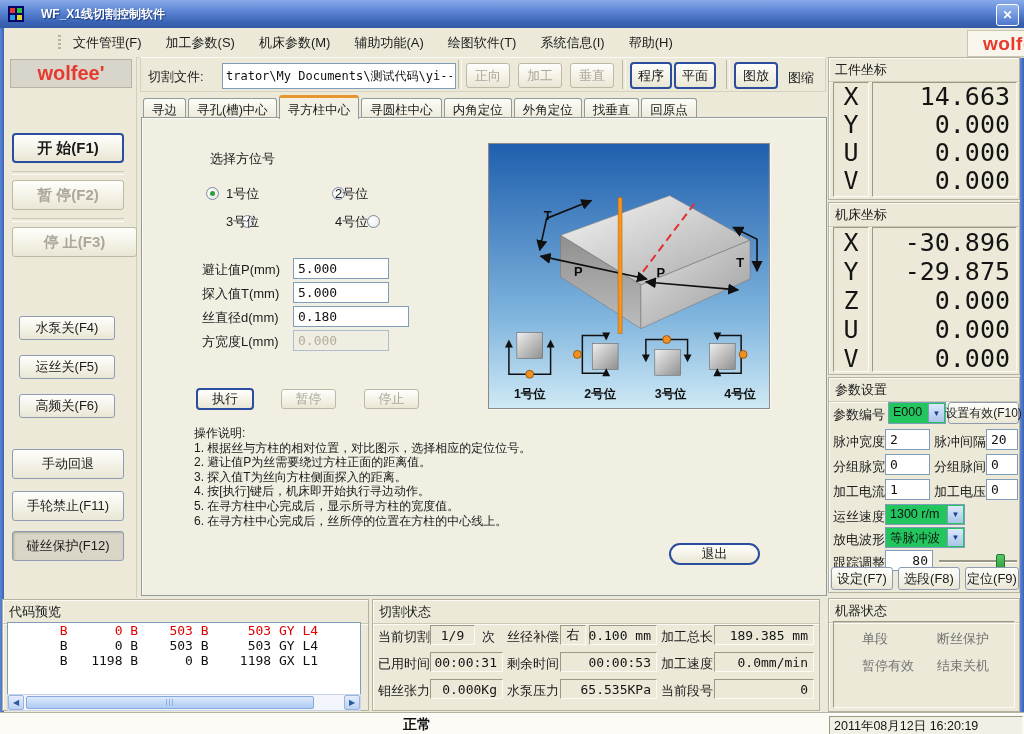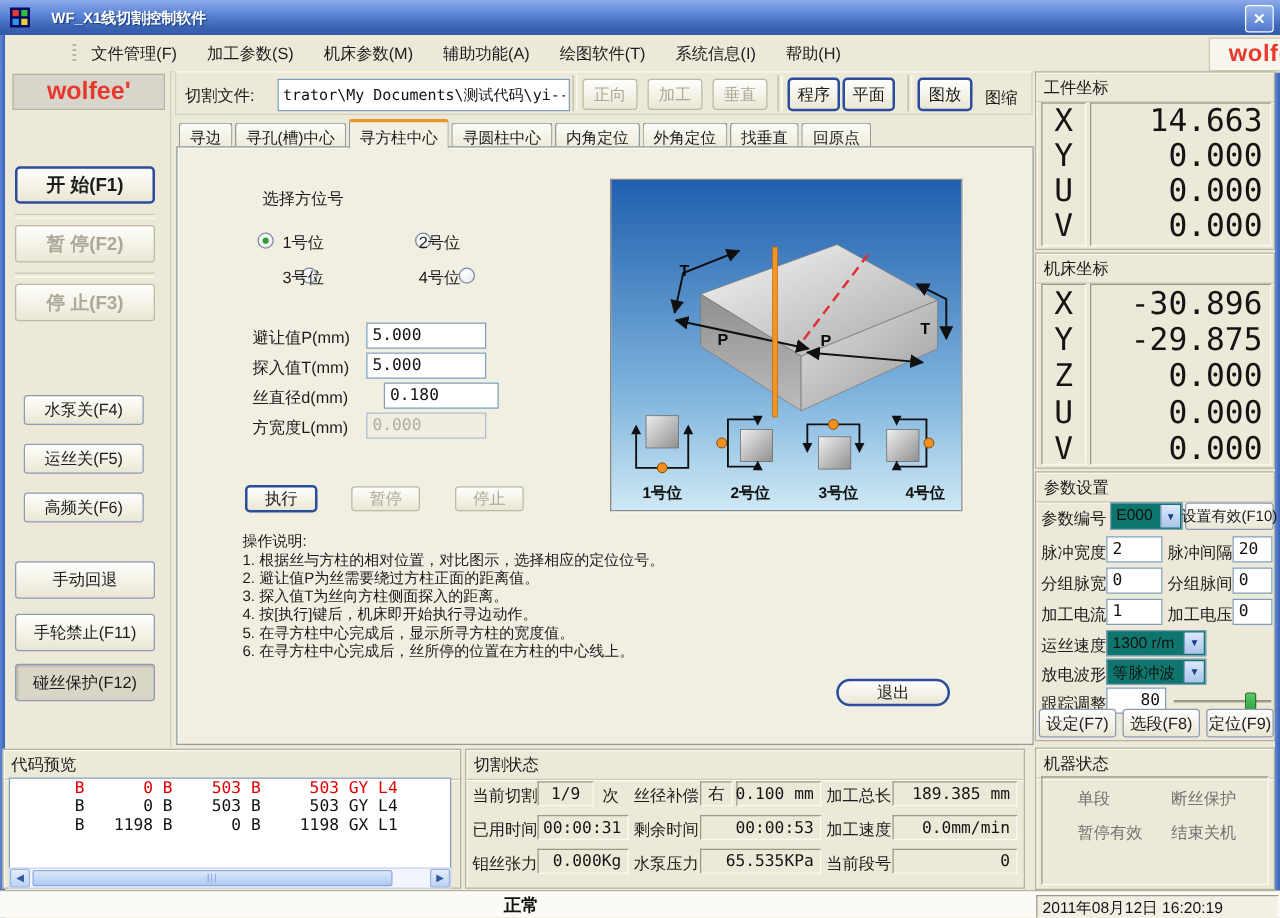--- a/index.html
+++ b/index.html
@@ -53,21 +53,21 @@
   
   .gbox{box-sizing:border-box;border:1px solid #b5b19f;box-shadow:inset 1px 1px 0 #fbfaf4;background:#ece9d8;}
   .gbox-title{font-size:13px;color:#1b1b1b;padding:3px 0 2px 6px;border-bottom:1px solid #cdc9b7;box-shadow:0 1px 0 #fbfaf4;}
   .sunk{box-sizing:border-box;border:1px solid;border-color:#9c9884 #fbfaf3 #fbfaf3 #9c9884;}
 
   .coord-axes{display:flex;flex-direction:column;align-items:center;font:400 25px "DejaVu Sans Mono",monospace;color:#141414;}
   .coord-vals{display:flex;flex-direction:column;align-items:flex-end;font:400 25px "DejaVu Sans Mono",monospace;color:#141414;padding-right:6px;box-sizing:border-box;}
 
   .p-label{font-size:13px;color:#1b1b1b;position:absolute;white-space:nowrap;}
   .p-input{position:absolute;box-sizing:border-box;background:#fff;border:1px solid #7f9db9;font:13px "DejaVu Sans Mono",monospace;padding:2px 4px;color:#111;}
-  .combo{position:absolute;box-sizing:border-box;background:#0f766e;border:1px solid #7f9db9;font-size:12.5px;color:#111;padding:2px 18px 2px 4px;white-space:nowrap;}
+  .combo{position:absolute;box-sizing:border-box;background:#22c55e;border:1px solid #7f9db9;font-size:12.5px;color:#111;padding:2px 18px 2px 4px;white-space:nowrap;}
   .combo .arrow{position:absolute;right:1px;top:1px;bottom:1px;width:15px;background:linear-gradient(180deg,#dce9fb,#a9c4ea);border-left:1px solid #7f9db9;color:#1a3c8c;font-size:8px;display:flex;align-items:center;justify-content:center;}
   .slider-track{position:absolute;height:2px;background:#9a9686;border-bottom:1px solid #fbfaf4;}
   .slider-handle{position:absolute;width:7px;height:14px;background:linear-gradient(180deg,#5cc768,#2f9e3c);border:1px solid #1f7a2c;border-radius:2px;}
 
   
   #code-list{background:#fff;border:1px solid #7f9db9;overflow:hidden;text-align:center;}
   .code-line{font:13px "DejaVu Sans Mono",monospace;white-space:pre;line-height:15px;padding-left:10px;color:#111;}
   .code-line.red{color:#e00000;}
   .hscroll{display:flex;align-items:center;background:#f2f5fb;border:1px solid #c8d4ea;}
   .scroll-btn{width:14px;height:13px;background:linear-gradient(180deg,#e3edfc,#bcd2f2);border:1px solid #9ab4dd;border-radius:2px;color:#2a5aa0;font-size:8px;display:flex;align-items:center;justify-content:center;}
@@ -114,21 +114,21 @@
     <span class="menu-item">帮助(H)</span>
     <div id="menu-brand">wolfee'</div>
   </div>
 
   <div class="abs" id="sidebar">
     <div id="sidebar-logo">wolfee'</div>
     <div class="btn navy big abs" style="left:8px;top:76px;width:112px;height:30px;">开 始(F1)</div>
     <div class="sep-h abs" style="left:8px;top:114px;width:112px;"></div>
     <div class="btn disabled big abs" style="left:8px;top:123px;width:112px;height:30px;">暂 停(F2)</div>
     <div class="sep-h abs" style="left:8px;top:161px;width:112px;"></div>
-    <div class="btn disabled big abs" style="left:8px;top:170px;width:112px;height:30px;">停 止(F3)</div>
+    <div class="btn disabled big abs" style="left:8px;top:170px;width:125px;height:30px;">停 止(F3)</div>
     <div class="btn abs" style="left:15px;top:259px;width:96px;height:24px;">水泵关(F4)</div>
     <div class="btn abs" style="left:15px;top:298px;width:96px;height:24px;">运丝关(F5)</div>
     <div class="btn abs" style="left:15px;top:337px;width:96px;height:24px;">高频关(F6)</div>
     <div class="btn abs" style="left:8px;top:392px;width:112px;height:30px;">手动回退</div>
     <div class="btn abs" style="left:8px;top:434px;width:112px;height:30px;">手轮禁止(F11)</div>
     <div class="btn toggled abs" style="left:8px;top:474px;width:112px;height:30px;">碰丝保护(F12)</div>
   </div>
 
   <div class="abs" id="toolbar"></div>
   <span class="abs" id="file-label">切割文件:</span>
@@ -165,21 +165,21 @@
     <span class="abs radio" style="left:64px;top:96px;"></span>
     <span class="abs form-label" style="left:84px;top:95px;">3号位</span>
     <span class="abs radio" style="left:173px;top:96px;"></span>
     <span class="abs form-label" style="left:193px;top:95px;">4号位</span>
 
     <span class="abs form-label" style="left:60px;top:143px;">避让值P(mm)</span>
     <input class="abs field-input" style="left: 151px; top: 140px; width: 96px; height: 21px;" value="5.000">
     <span class="abs form-label" style="left:60px;top:167px;">探入值T(mm)</span>
     <input class="abs field-input" style="left: 151px; top: 164px; width: 96px; height: 21px;" value="5.000">
     <span class="abs form-label" style="left:60px;top:191px;">丝直径d(mm)</span>
-    <input class="abs field-input" style="left: 165px; top: 188px; width: 92px; height: 21px;" value="0.180">
+    <input class="abs field-input" style="left: 151px; top: 188px; width: 116px; height: 21px;" value="0.180">
     <span class="abs form-label" style="left:60px;top:215px;">方宽度L(mm)</span>
     <input class="abs field-input disabled" style="left: 151px; top: 212px; width: 96px; height: 21px;" disabled="" value="0.000">
 
     <div class="btn navy abs" style="left:54px;top:270px;width:58px;height:22px;">执行</div>
     <div class="btn disabled abs" style="left:139px;top:271px;width:55px;height:20px;">暂停</div>
     <div class="btn disabled abs" style="left:222px;top:271px;width:55px;height:20px;">停止</div>
 
     
     <svg class="abs" id="diagram" style="left:346px;top:25px;" width="282" height="266" viewBox="0 0 282 266">
       <defs>

